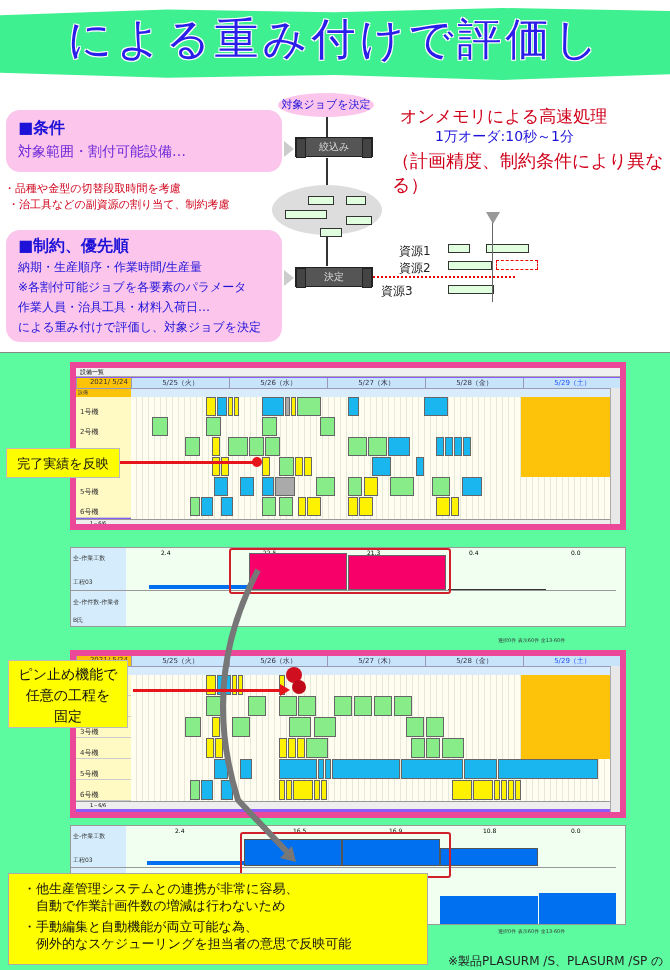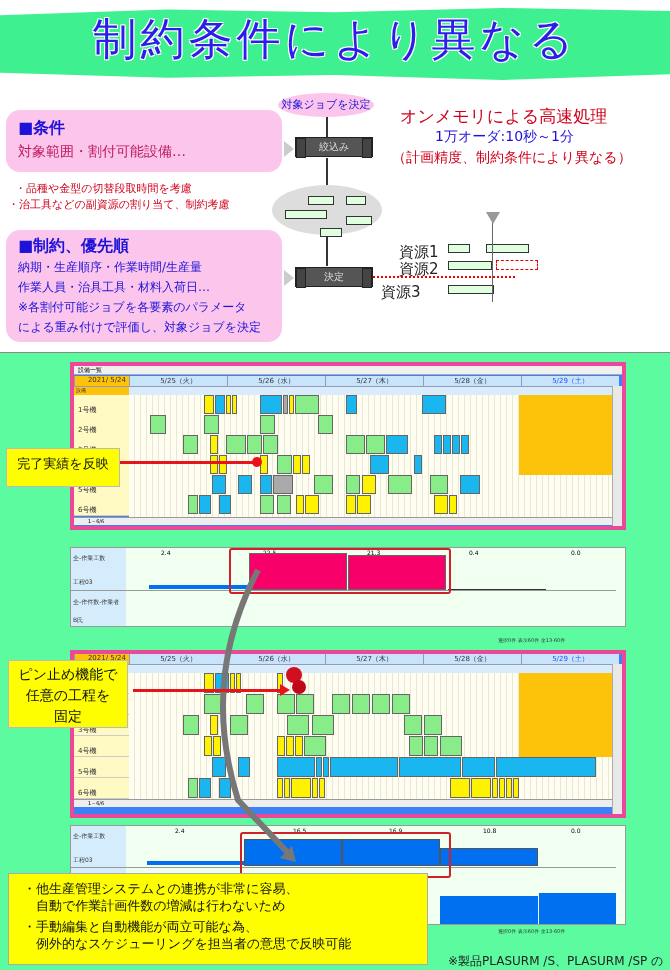--- a/index.html
+++ b/index.html
@@ -1,36 +1,36 @@
 <!DOCTYPE html>
 <html><head>
 <meta charset="utf-8">
 <style>
 *{box-sizing:border-box;margin:0;padding:0}
 body{width:670px;height:970px;background:#fff;font-family:"DejaVu Sans",sans-serif;position:relative;overflow:hidden}
 .banner{position:absolute;left:0;top:8px;width:670px;height:72px;background:#3ef08f;clip-path:polygon(0 10%,25% 2%,50% 6%,75% 0,100% 4%,100% 92%,75% 100%,50% 93%,25% 97%,0 90%)}
 .title{position:absolute;left:0;top:10px;width:670px;text-align:center;font-size:44px;color:#2a1ee8;letter-spacing:4px;text-shadow:1px 1px 0 #fff,-1px -1px 0 #fff,1px -1px 0 #fff,-1px 1px 0 #fff}
 .pinkbox{position:absolute;background:#fcc6ec;border-radius:14px}
 .pinkbox .hd{color:#1e12d8;font-size:16px;font-weight:bold}
-.pinkbox .sub{color:#be185d;font-size:14px}
+.pinkbox .sub{color:#6d28d9;font-size:14px}
 .pinkbox .sm{color:#1e12d8;font-size:12px;line-height:20px}
 .redtxt{position:absolute;color:#d0001a;font-size:11px;line-height:16px}
 .ellipse-top{position:absolute;left:278px;top:93px;width:96px;height:24px;border-radius:50%;background:#fcc6ec;color:#1e12d8;font-size:11px;text-align:center;line-height:24px}
 .vline{position:absolute;width:2px;background:#333}
 .darkbox{position:absolute;width:78px;height:20px;background:#555;border:1px solid #222;color:#ddd;font-size:10px;text-align:center;line-height:18px}
 .darkbox:before,.darkbox:after{content:"";position:absolute;top:0;width:8px;height:100%;border:1px solid #222;background:#444}
 .darkbox:before{left:0}.darkbox:after{right:0}
 .pool{position:absolute;left:272px;top:185px;width:110px;height:50px;border-radius:50%;background:#ddd}
 .job{position:absolute;background:#dfffdf;border:1.5px solid #333;height:9px}
-.res-label{position:absolute;font-size:15px;color:#222}
+.res-label{position:absolute;font-size:12px;color:#222}
 .onmem1{position:absolute;left:400px;top:105px;color:#d0001a;font-size:17px}
 .onmem2{position:absolute;left:435px;top:128px;color:#1e12d8;font-size:14px}
-.onmem3{position:absolute;left:392px;top:149px;color:#d0001a;font-size:14px}
+.onmem3{position:absolute;left:392px;top:149px;color:#d0001a;font-size:18px}
 .greenpanel{position:absolute;left:0;top:352px;width:670px;height:618px;background:#5cfba0;border-top:1px solid #888}
-.shot{position:absolute;background:#3b82f6;border:4px solid #ec4899;overflow:hidden}
+.shot{position:absolute;background:#8b5cf6;border:6px solid #ec4899;overflow:hidden}
 .hdrbar{position:absolute;left:0;height:11px;background:#c8e4fb;border-bottom:1px solid #99b;font-size:7px;color:#334;display:flex}
 .hdrbar div{flex:1;text-align:center;border-left:1px solid #99b}
 .datecell{background:#fdc20a !important;color:#333;text-align:right !important;padding-right:3px}
 .row-label{position:absolute;left:0;width:55px;background:#fff9c4;border-bottom:1px solid #ccc;font-size:7px;padding:10px 4px;color:#333}
 .gantt-bg{position:absolute;background:repeating-linear-gradient(90deg,#fffdf0 0,#fffdf0 5px,#e8e8d8 5px,#e8e8d8 6px)}
 .weekend{position:absolute;background:#fdc20a}
 .blk{position:absolute;border:1px solid #666;font-size:5px;color:#222;line-height:6px;overflow:hidden}
 .blk.g{background:#88ec88}.blk.b{background:#1ab6f0}.blk.y{background:#fef200}.blk.gr{background:#aaa}
 .chartarea{position:absolute;background:#f0fff0;border:1px solid #999}
 .chart-label{position:absolute;left:0;width:55px;height:100%;background:#d4ecfb;font-size:6px;color:#333}
@@ -38,34 +38,34 @@
 .callout{position:absolute;background:#fefe00;border:1px solid #bbb;color:#111;text-align:center}
 .arrow-red{position:absolute;height:3px;background:#e8141c}
 .statusbar{position:absolute;font-size:5px;color:#333}
 .bottombox{position:absolute;left:8px;top:873px;width:420px;height:92px;background:#fefe00;border:1px solid #aaa;padding:6px 14px;font-size:13px;color:#111;line-height:17px}
 .note{position:absolute;left:448px;top:953px;font-size:12px;color:#222}
 </style>
 </head>
 <body>
 
 <div class="banner"></div>
-<div class="title">制約条件により異なる</div>
+<div class="title">による重み付けで評価し</div>
 
 <div class="pinkbox" style="left:6px;top:110px;width:276px;height:62px;padding:8px 12px">
   <div class="hd">■条件</div>
   <div class="sub" style="margin-top:4px">対象範囲・割付可能設備…</div>
 </div>
-<div class="redtxt" style="left:15px;top:181px">・品種や金型の切替段取時間を考慮</div>
+<div class="redtxt" style="left:4px;top:181px">・品種や金型の切替段取時間を考慮</div>
 <div class="redtxt" style="left:8px;top:197px">・治工具などの副資源の割り当て、制約考慮</div>
 
 <div class="pinkbox" style="left:6px;top:230px;width:276px;height:112px;padding:6px 12px">
   <div class="hd">■制約、優先順</div>
   <div class="sm">納期・生産順序・作業時間/生産量</div>
+  <div class="sm">※各割付可能ジョブを各要素のパラメータ</div>
   <div class="sm">作業人員・治具工具・材料入荷日…</div>
-  <div class="sm">※各割付可能ジョブを各要素のパラメータ</div>
   <div class="sm">による重み付けで評価し、対象ジョブを決定</div>
 </div>
 
 <div class="ellipse-top">対象ジョブを決定</div>
 <div class="vline" style="left:326px;top:117px;height:20px"></div>
 <div style="position:absolute;left:287px;top:141px;width:0;height:0;border-left:10px solid #ccc;border-top:8px solid transparent;border-bottom:8px solid transparent;left:284px"></div>
 <div class="darkbox" style="left:295px;top:137px"><span style="position:relative;z-index:1">絞込み</span></div>
 <div class="vline" style="left:326px;top:158px;height:27px"></div>
 <div class="pool"></div>
 <div class="job" style="left:308px;top:196px;width:26px"></div>
@@ -292,21 +292,21 @@
   <div style="position:absolute;left:468px;top:67px;width:77px;height:31px;background:#0070f0"></div>
 </div>
 <div class="redframe" style="left:240px;top:832px;width:211px;height:46px"></div>
 <div class="statusbar" style="left:498px;top:928px"><span>選択0件</span> <span>表示60件</span> <span>全13-60件</span></div>
 
 <svg style="position:absolute;left:0;top:0" width="670" height="970">
   <path d="M258 570 Q200 680 238 800 L290 855" stroke="#777" stroke-width="6" fill="none"></path>
   <polygon points="296,862 280,858 292,846" fill="#777"></polygon>
 </svg>
 
-<div class="callout" style="left:6px;top:448px;width:114px;height:39px;font-size:13px;line-height:30px">完了実績を反映</div>
+<div class="callout" style="left:6px;top:448px;width:114px;height:30px;font-size:13px;line-height:30px">完了実績を反映</div>
 <div class="arrow-red" style="left:120px;top:461px;width:136px"></div>
 <div style="position:absolute;left:252px;top:457px;width:10px;height:10px;border-radius:50%;background:#e8141c"></div>
 
 <div class="callout" style="left:8px;top:660px;width:120px;height:68px;font-size:14px;line-height:21px;padding-top:3px">
   <div>ピン止め機能で</div>
   <div>任意の工程を</div>
   <div>固定</div>
 </div>
 <div class="arrow-red" style="left:133px;top:689px;width:150px"></div>
 <div style="position:absolute;left:280px;top:684px;width:0;height:0;border-left:10px solid #e8141c;border-top:6px solid transparent;border-bottom:6px solid transparent"></div>

